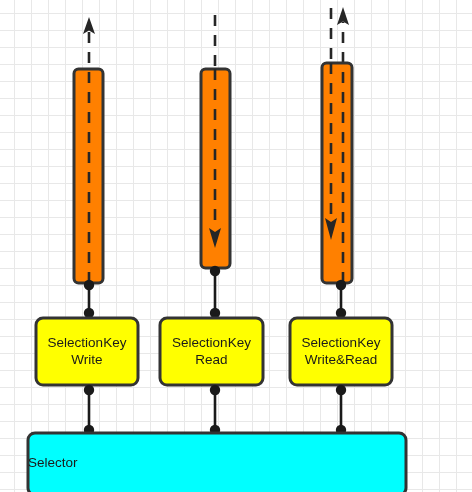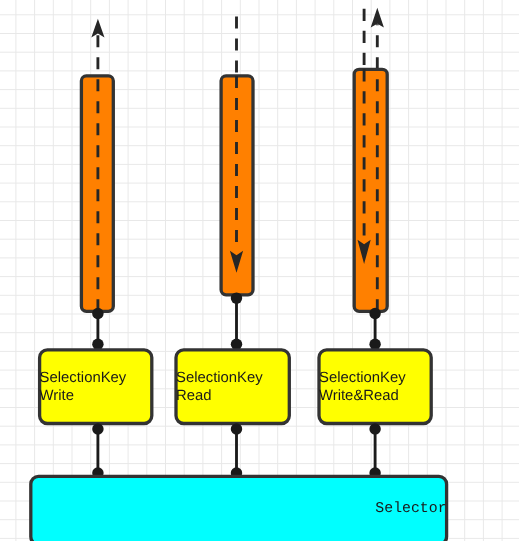--- a/index.html
+++ b/index.html
@@ -22,40 +22,41 @@
   }
   #svg-layer {
     position: absolute;
     left: 0;
     top: 0;
     width: 472px;
     height: 492px;
   }
   .node-label {
     position: absolute;
+    text-align: center;
     color: #1a1a1a;
     font-family: "Liberation Sans", sans-serif;
     font-size: 13.5px;
     line-height: 16.5px;
     white-space: pre-line;
     pointer-events: none;
   }
   .channel-label {
     position: absolute;
     color: #555555;
     font-family: "Liberation Sans", sans-serif;
     font-size: 13.5px;
     line-height: 16px;
     white-space: nowrap;
   }
   .selector-label {
     position: absolute;
-    text-align: right;
+    text-align: left;
     color: #1a1a1a;
-    font-family: Liberation Mono, monospace;
+    font-family: Liberation Sans, sans-serif;
     font-size: 13.5px;
     line-height: 16px;
   }
 </style>
 </head>
 <body>
 
 <div id="canvas">
 
   <svg id="svg-layer" viewBox="0 0 472 492" xmlns="http://www.w3.org/2000/svg">

